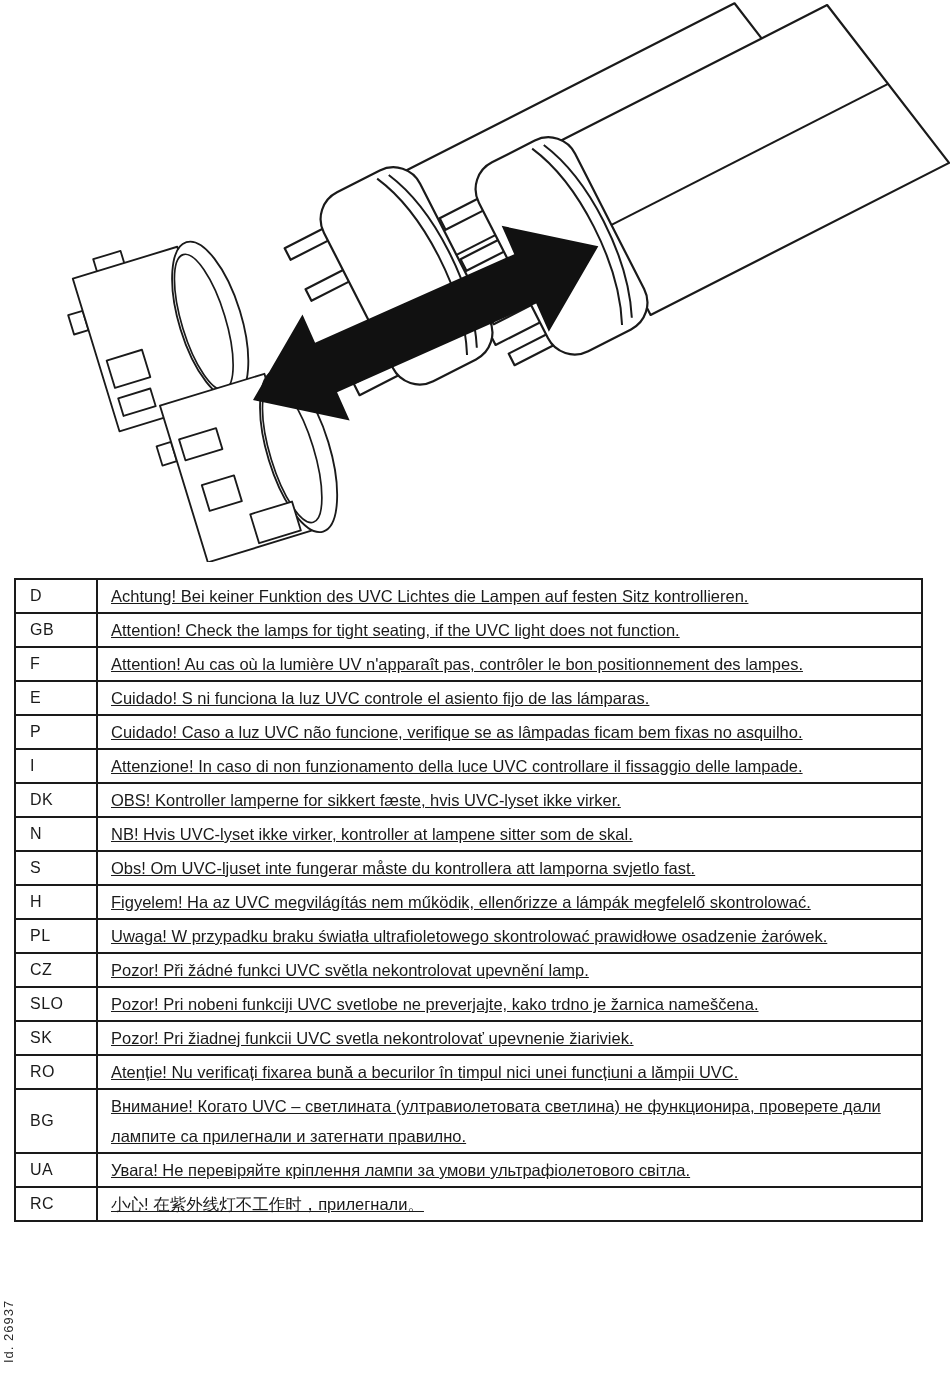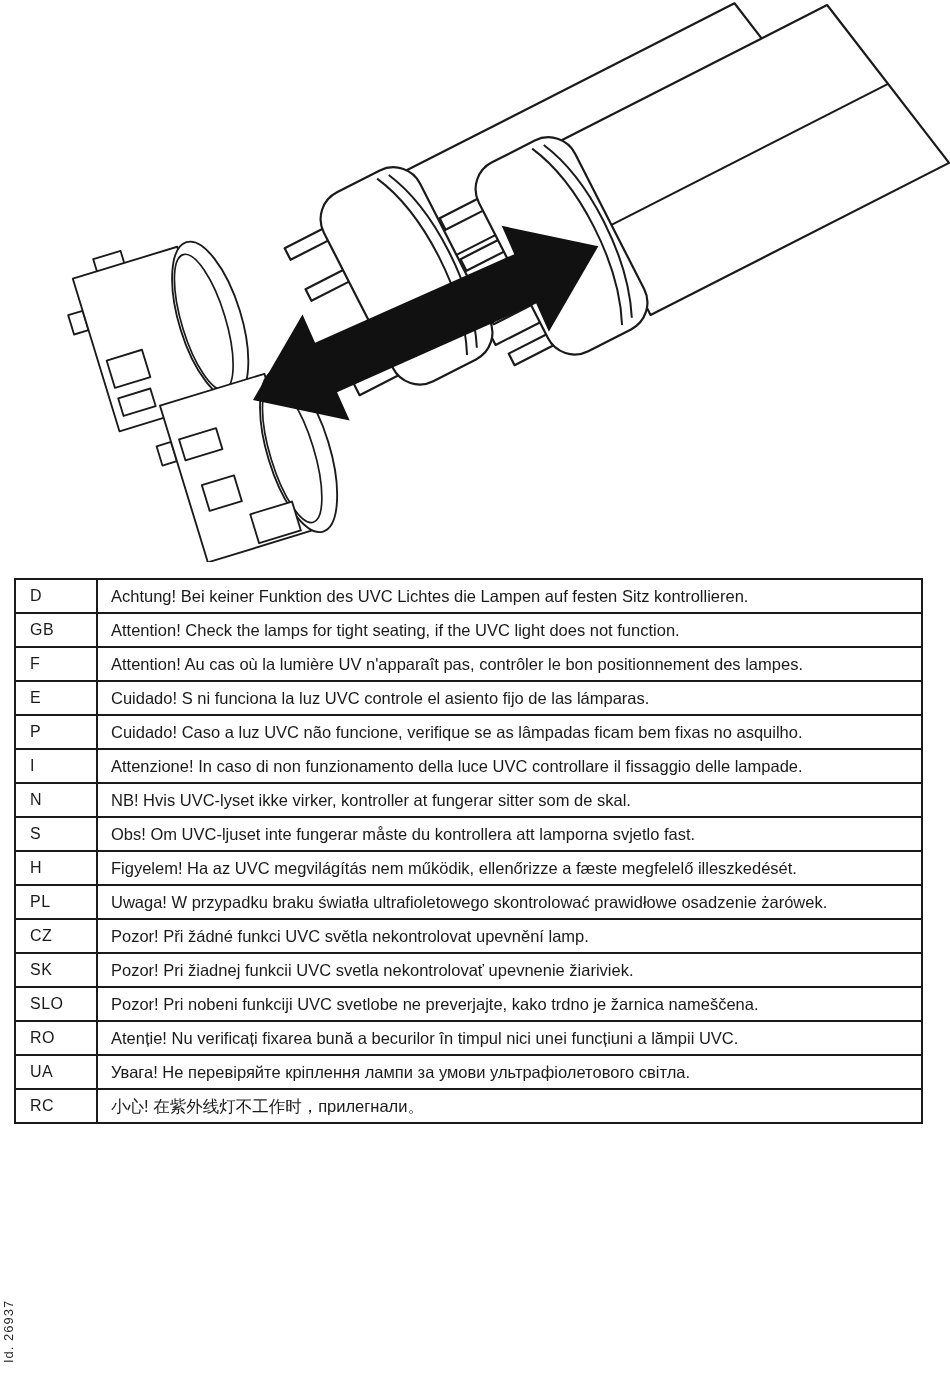--- a/index.html
+++ b/index.html
@@ -48,20 +48,21 @@
   td.code {
     width: 66px;
     padding: 0 0 0 14px;
     font-size: 16px;
     letter-spacing: 0.5px;
   }
   td.txt {
     padding: 1px 27px 1px 13px;
     font-size: 16.5px;
     line-height: 30px;
+    text-decoration: underline;
   }
   .side-label {
     position: absolute;
     left: 1px;
     top: 1243px;
     height: 120px;
     writing-mode: vertical-rl;
     transform: rotate(180deg);
     font-size: 13px;
     letter-spacing: 1px;
@@ -152,63 +153,71 @@
   <tr>
     <td class="code">P</td>
     <td class="txt">Cuidado! Caso a luz UVC não funcione, verifique se as lâmpadas ficam bem fixas no asquilho.</td>
   </tr>
 
   <tr>
     <td class="code">I</td>
     <td class="txt">Attenzione! In caso di non funzionamento della luce UVC controllare il fissaggio delle lampade.</td>
   </tr>
 
+  <tr>
+    <td class="code">DK</td>
+    <td class="txt">OBS! Kontroller lamperne for sikkert fæste, hvis UVC-lyset ikke virker.</td>
+  </tr>
 
   <tr>
     <td class="code">N</td>
-    <td class="txt">NB! Hvis UVC-lyset ikke virker, kontroller at fungerar sitter som de skal.</td>
+    <td class="txt">NB! Hvis UVC-lyset ikke virker, kontroller at lampene sitter som de skal.</td>
   </tr>
 
   <tr>
     <td class="code">S</td>
     <td class="txt">Obs! Om UVC-ljuset inte fungerar måste du kontrollera att lamporna svjetlo fast.</td>
   </tr>
 
 
   <tr>
     <td class="code">H</td>
-    <td class="txt">Figyelem! Ha az UVC megvilágítás nem működik, ellenőrizze a fæste megfelelő illeszkedését.</td>
+    <td class="txt">Figyelem! Ha az UVC megvilágítás nem működik, ellenőrizze a lámpák megfelelő skontrolować.</td>
   </tr>
 
   <tr>
     <td class="code">PL</td>
     <td class="txt">Uwaga! W przypadku braku światła ultrafioletowego skontrolować prawidłowe osadzenie żarówek.</td>
   </tr>
 
   <tr>
     <td class="code">CZ</td>
     <td class="txt">Pozor! Při žádné funkci UVC světla nekontrolovat upevnění lamp.</td>
   </tr>
 
   <tr>
+    <td class="code">SLO</td>
+    <td class="txt">Pozor! Pri nobeni funkciji UVC svetlobe ne preverjajte, kako trdno je žarnica nameščena.</td>
+  </tr>
+
+  <tr>
     <td class="code">SK</td>
     <td class="txt">Pozor! Pri žiadnej funkcii UVC svetla nekontrolovať upevnenie žiariviek.</td>
   </tr>
 
-  <tr>
-    <td class="code">SLO</td>
-    <td class="txt">Pozor! Pri nobeni funkciji UVC svetlobe ne preverjajte, kako trdno je žarnica nameščena.</td>
-  </tr>
-
 
   <tr>
     <td class="code">RO</td>
     <td class="txt">Atenție! Nu verificați fixarea bună a becurilor în timpul nici unei funcțiuni a lămpii UVC.</td>
   </tr>
 
+  <tr>
+    <td class="code">BG</td>
+    <td class="txt">Внимание! Когато UVC – светлината (ултравиолетовата светлина) не функционира, проверете дали лампите са прилегнали и затегнати правилно.</td>
+  </tr>
 
   <tr>
     <td class="code">UA</td>
     <td class="txt">Увага! Не перевіряйте кріплення лампи за умови ультрафіолетового світла.</td>
   </tr>
 
 
   <tr>
     <td class="code">RC</td>
     <td class="txt">小心! 在紫外线灯不工作时，прилегнали。</td>

